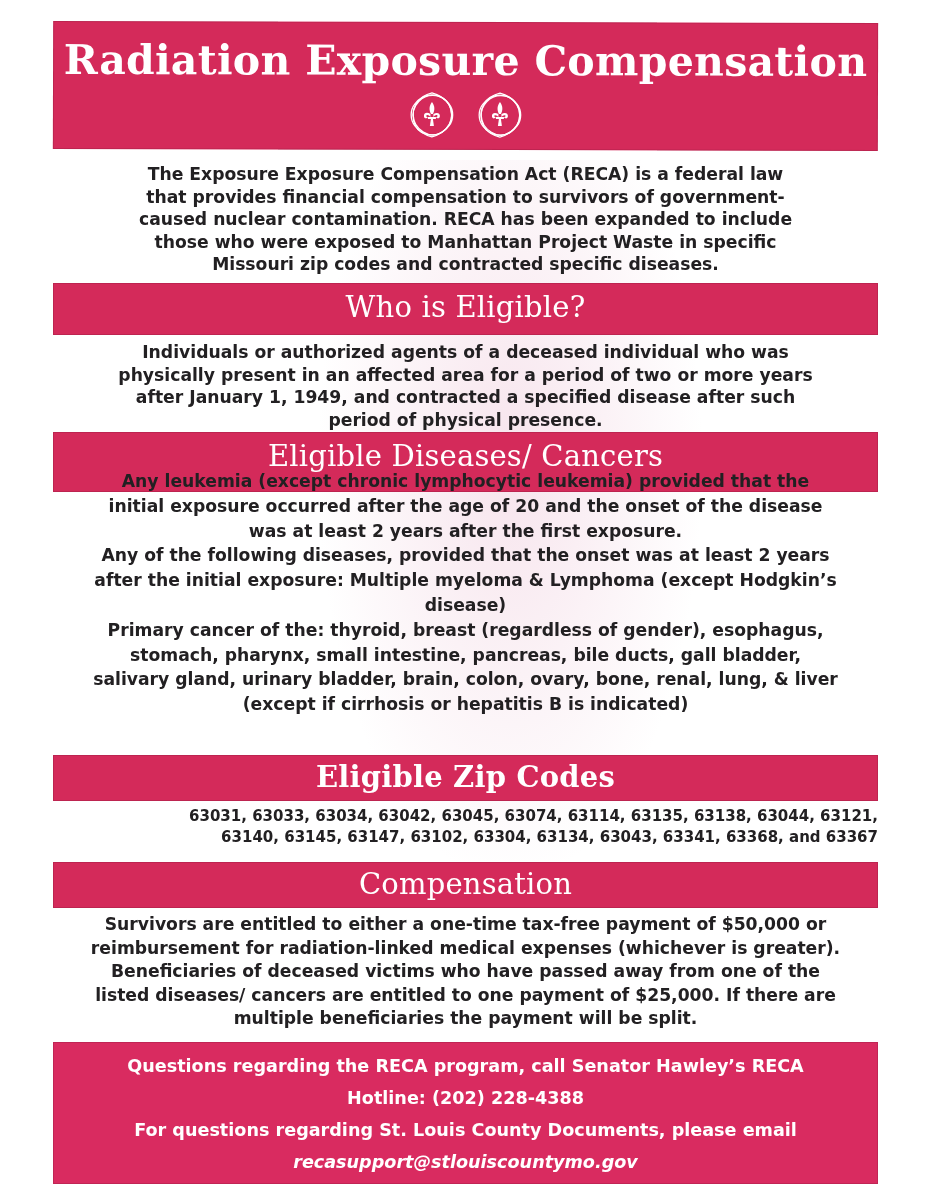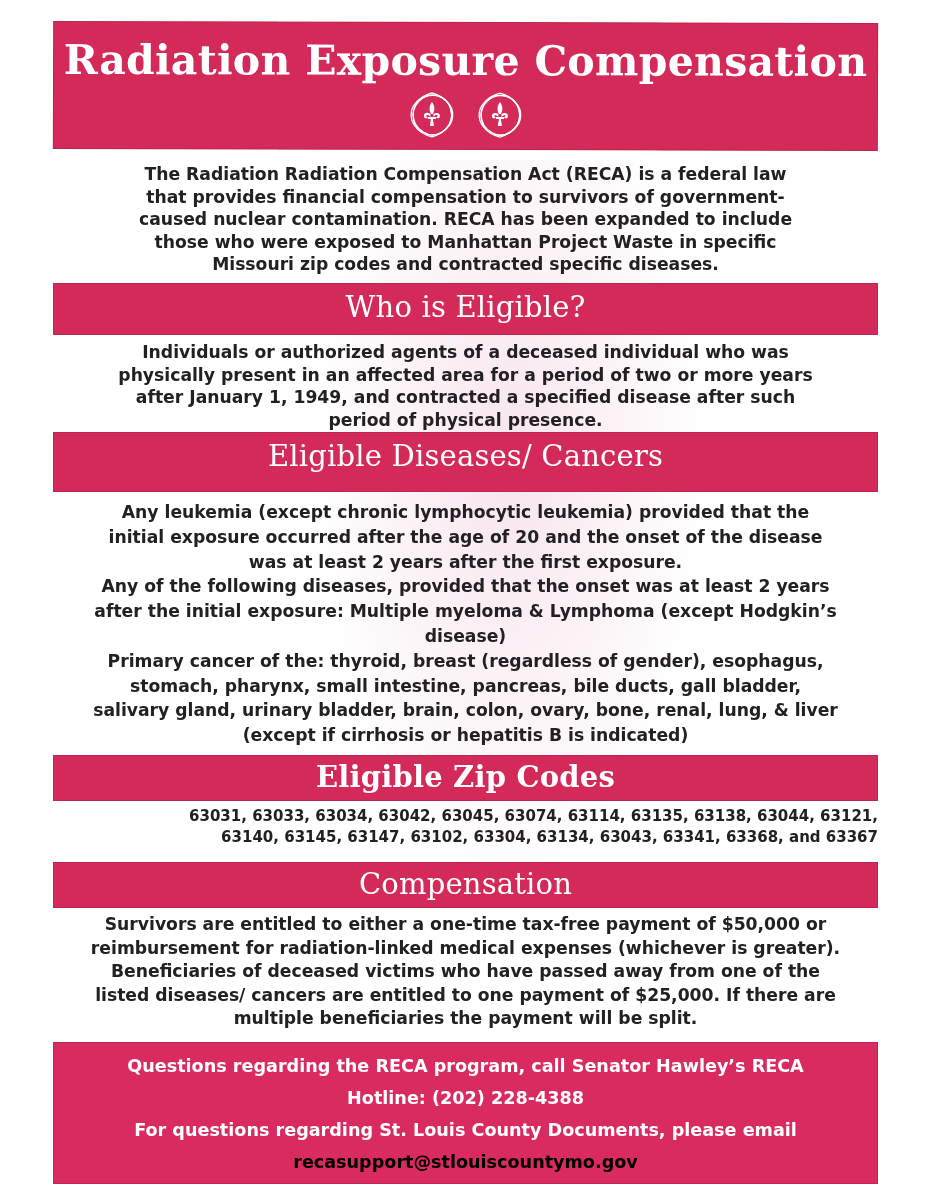--- a/index.html
+++ b/index.html
@@ -32,21 +32,21 @@
     font-family: "DejaVu Sans", sans-serif; font-weight: bold; font-size: 17.2px; line-height: 22.5px;
     color: #222022;
   }
   .body-text p { margin: 0; }
   .zip-text { font-size: 15px; line-height: 21px; text-align: right; }
   .footer {
     top: 1042px; height: 142px; font-family: "DejaVu Sans", sans-serif; font-weight: bold;
     font-size: 17.6px; line-height: 32px; padding-top: 8px; box-sizing: border-box;
     background: #d92b60;
   }
-  .footer a { color: #000000; text-decoration: none; }
+  .footer a { color: #ffffff; text-decoration: none; font-style: italic; }
 </style>
 </head>
 <body>
 
 <div class="watermark"></div>
 
 <div class="band header">
   <div class="title-line l1">Radiation Exposure Compensation</div>
   <div class="title-row2">
     <span class="emblem">
@@ -78,41 +78,41 @@
           <path d="M26.5 24 C30 22 33 23 33 26 C33 29 30 29 29 27 C30 27 31 26.5 30.5 25.5 C29.5 24.5 27.5 25.5 26.5 27Z"></path>
           <rect x="21" y="27" width="8" height="2"></rect>
           <path d="M24 29 L26 29 L27 36 L23 36Z"></path>
         </g>
       </svg>
     </span>
   </div>
 </div>
 
 <div class="body-text" style="top:163px;">
-  <p>The Radiation Radiation Compensation Act (RECA) is a federal law</p>
+  <p>The Exposure Exposure Compensation Act (RECA) is a federal law</p>
   <p>that provides financial compensation to survivors of government-</p>
   <p>caused nuclear contamination. RECA has been expanded to include</p>
   <p>those who were exposed to Manhattan Project Waste in specific</p>
   <p>Missouri zip codes and contracted specific diseases.</p>
 </div>
 
 <div class="band" style="top:283px;height:52px;">
   <div class="section-head">Who is Eligible?</div>
 </div>
 <div class="body-text" style="top:341px;">
   <p>Individuals or authorized agents of a deceased individual who was</p>
   <p>physically present in an affected area for a period of two or more years</p>
   <p>after January 1, 1949, and contracted a specified disease after such</p>
   <p>period of physical presence.</p>
 </div>
 
 <div class="band" style="top:432px;height:60px;">
   <div class="section-head">Eligible Diseases/ Cancers</div>
 </div>
-<div class="body-text" style="top:500px;line-height:24.8px;">
+<div class="body-text" style="top:469px;line-height:24.8px;">
   <p>Any leukemia (except chronic lymphocytic leukemia) provided that the</p>
   <p>initial exposure occurred after the age of 20 and the onset of the disease</p>
   <p>was at least 2 years after the first exposure.</p>
   <p>Any of the following diseases, provided that the onset was at least 2 years</p>
   <p>after the initial exposure: Multiple myeloma &amp; Lymphoma (except Hodgkin’s</p>
   <p>disease)</p>
   <p>Primary cancer of the: thyroid, breast (regardless of gender), esophagus,</p>
   <p>stomach, pharynx, small intestine, pancreas, bile ducts, gall bladder,</p>
   <p>salivary gland, urinary bladder, brain, colon, ovary, bone, renal, lung, &amp; liver</p>
   <p>(except if cirrhosis or hepatitis B is indicated)</p>

